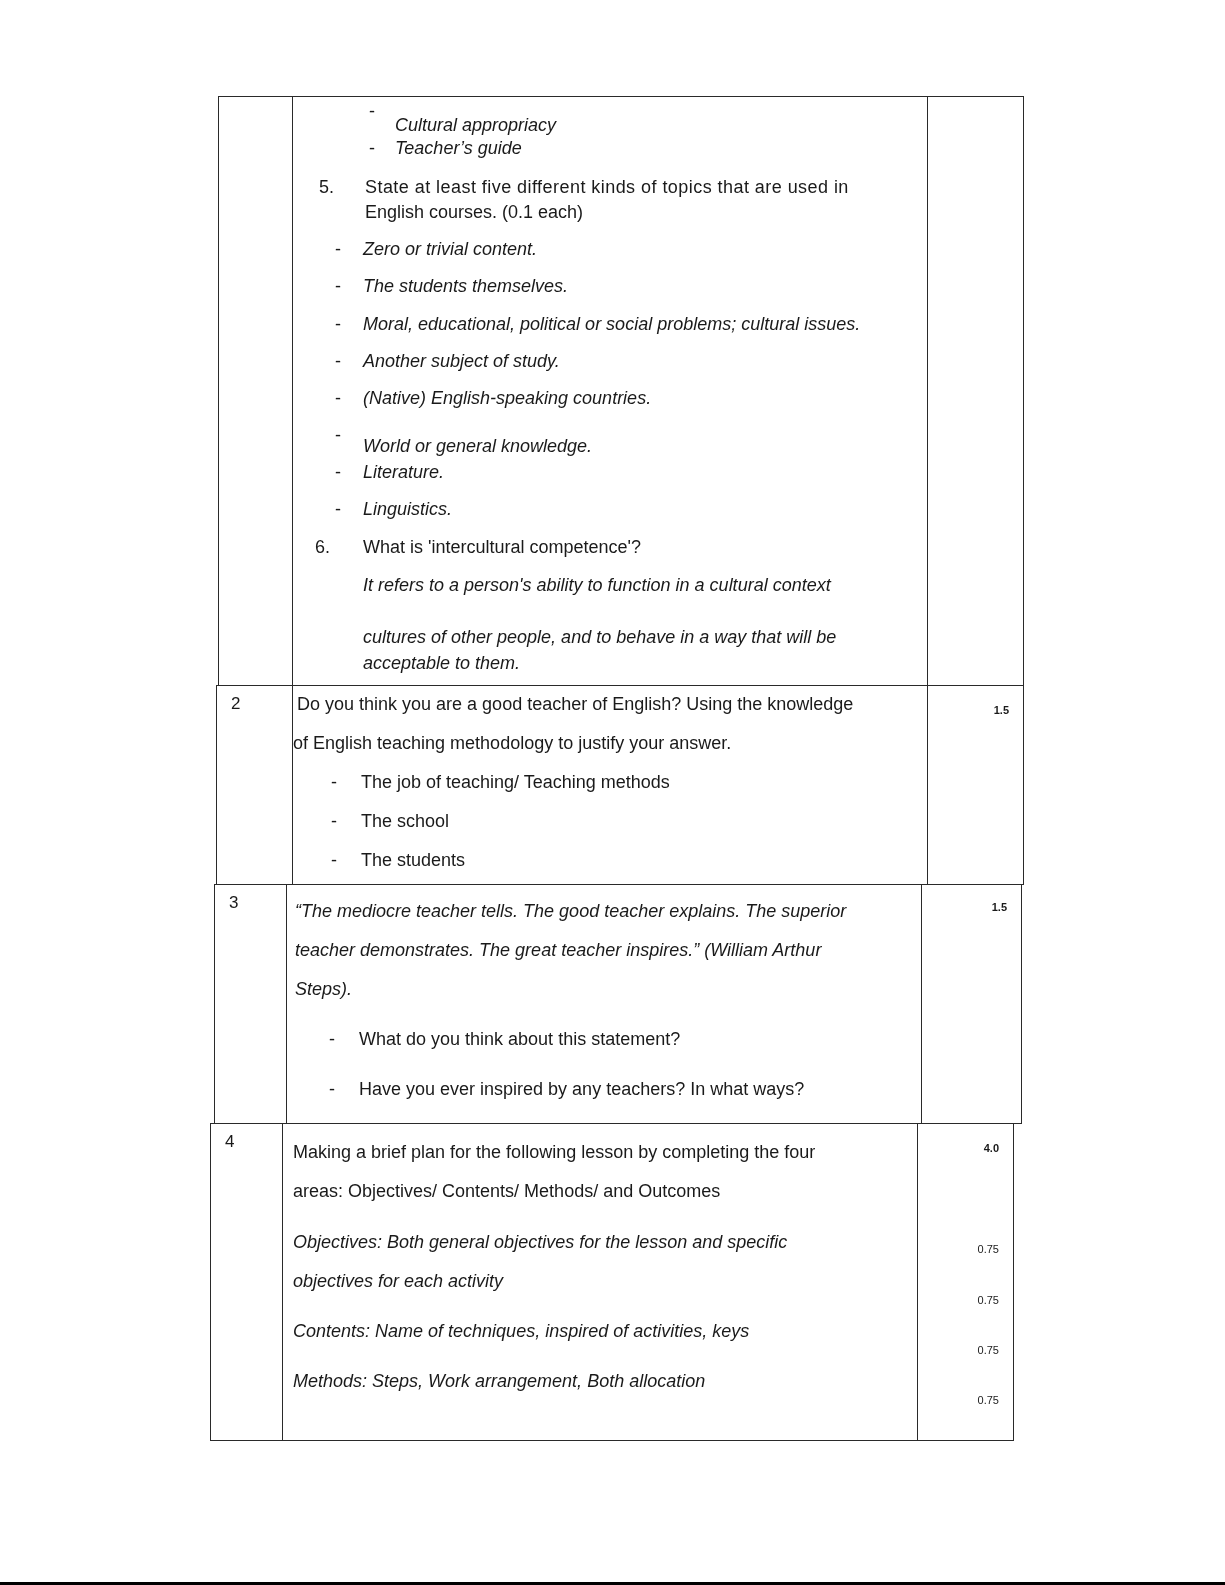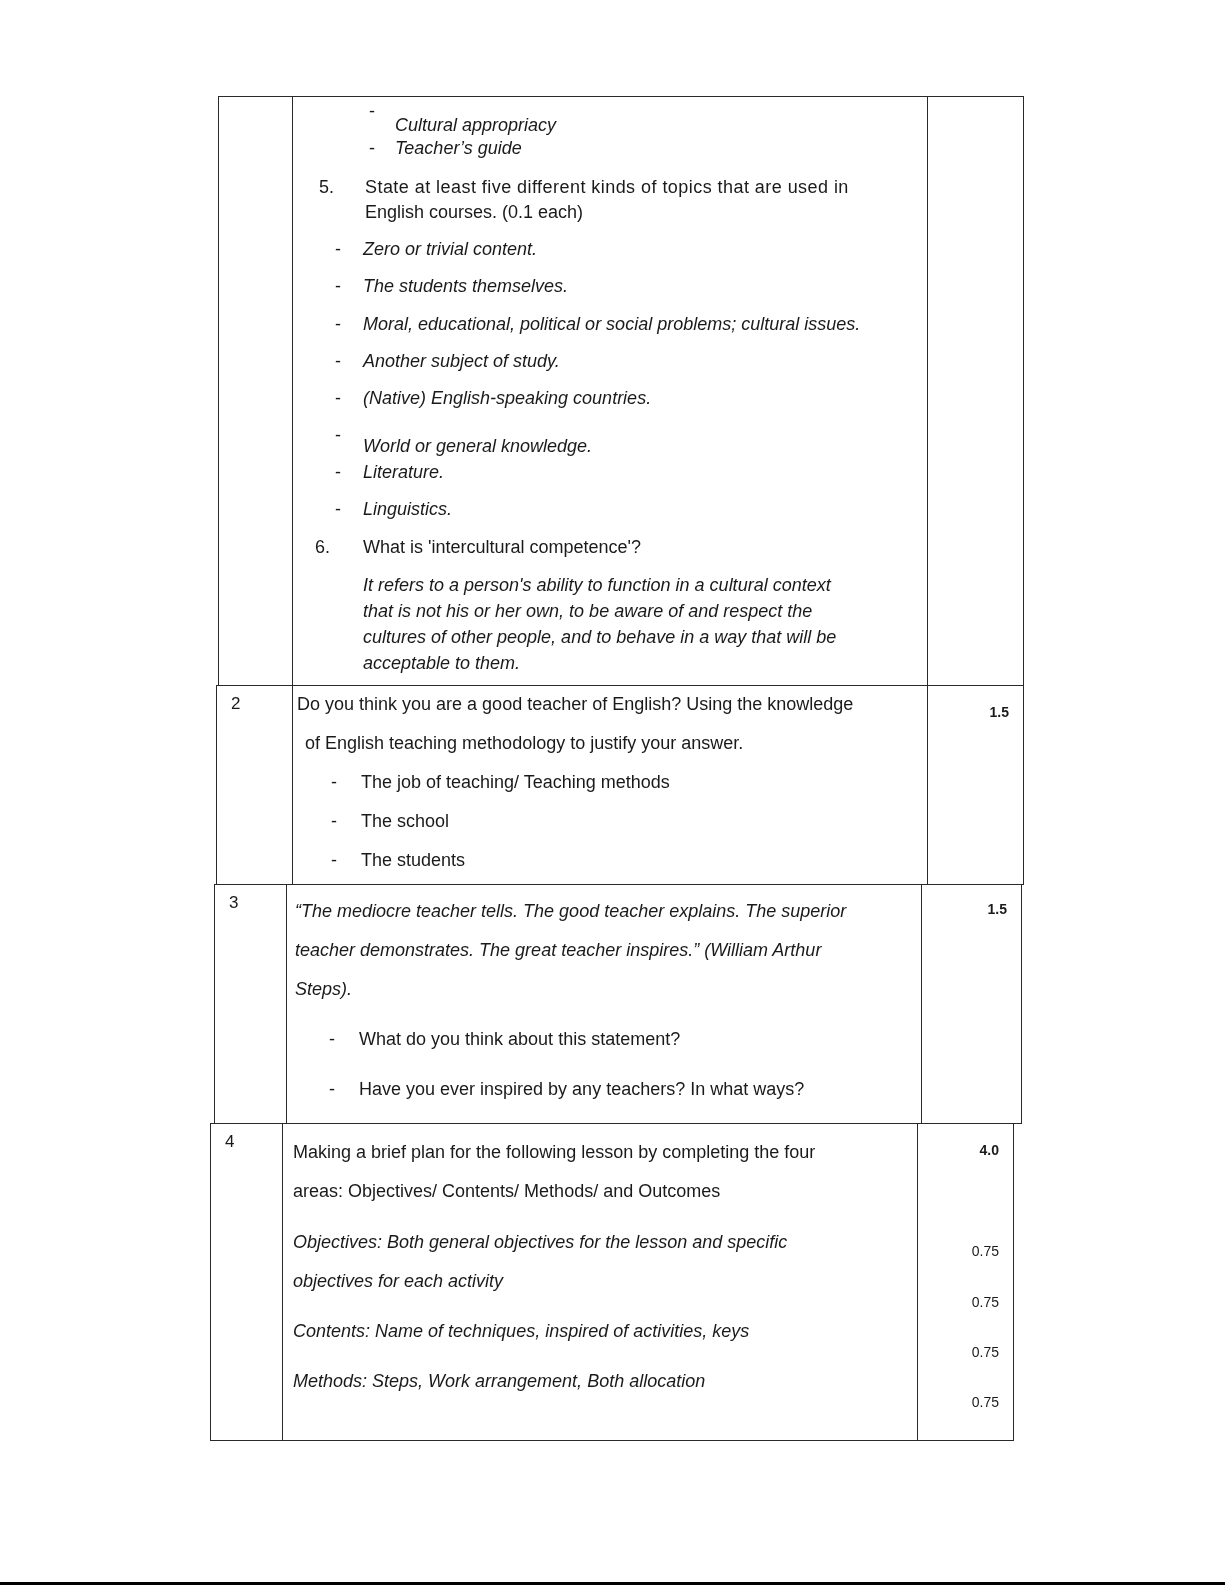--- a/index.html
+++ b/index.html
@@ -4,21 +4,21 @@
 <style>
   html, body { margin:0; padding:0; background:#ffffff; }
   body { width:1225px; height:1585px; position:relative; overflow:hidden;
          font-family:"Liberation Sans", sans-serif; color:#1a1a1a; }
   .page { position:absolute; left:0; top:0; width:1225px; height:1585px; background:#fff; }
   .bottom-rule { position:absolute; left:0; right:0; top:1582px; height:3px; background:#000; }
 
   .row { position:absolute; border:1px solid #2a2a2a; box-sizing:border-box; }
   .cell-num, .cell-q, .cell-score { position:absolute; top:0; bottom:0; box-sizing:border-box; }
   .cell-num { left:0; border-right:1px solid #2a2a2a; font-size:17px; padding:8px 0 0 14px; }
-  .cell-score { right:0; border-left:1px solid #2a2a2a; font-size:14px; text-align:right; padding-right:14px; }
+  .cell-score { right:0; border-left:1px solid #2a2a2a; font-size:11px; text-align:right; padding-right:14px; }
   .cell-q { font-size:18px; line-height:20px; }
   .it { font-style:italic; }
   .b { font-weight:bold; }
   .line { position:absolute; white-space:nowrap; }
   .dash { position:absolute; }
   .sc { position:absolute; right:14px; }
 </style>
 </head>
 <body>
 
@@ -49,32 +49,31 @@
       <span class="dash" style="left:42px; top:328px;">-</span>
       <span class="line it" style="left:70px; top:328px;margin-top:11px;">World or general knowledge.</span>
       <span class="dash" style="left:42px; top:365px;">-</span>
       <span class="line it" style="left:70px; top:365px;">Literature.</span>
       <span class="dash" style="left:42px; top:402px;">-</span>
       <span class="line it" style="left:70px; top:402px;">Linguistics.</span>
 
       <span class="line" style="left:22px; top:440px;">6.</span>
       <span class="line" style="left:70px; top:440px;">What is 'intercultural competence'?</span>
       <span class="line it" style="left:70px; top:478px;font-style:italic;">It refers to a person's ability to function in a cultural context</span>
-      <span class="line it" style="left:70px; top:504px;">that is not his or her own, to be aware of and respect the</span>
       <span class="line it" style="left:70px; top:530px;">cultures of other people, and to behave in a way that will be</span>
       <span class="line it" style="left:70px; top:556px;">acceptable to them.</span>
     </div>
     <div class="cell-score" style="width:96px;"><span></span></div>
   </div>
 
   <div class="row" style="left:216px; top:685px; width:808px; height:200px;">
     <div class="cell-num" style="width:76px;"><span>2</span></div>
     <div class="cell-q" style="left:76px; right:96px;">
       <span class="line" style="left:4px; top:8px;">Do you think you are a good teacher of English? Using the knowledge</span>
-      <span class="line" style="left:12px; top:47px;text-align:center;">of English teaching methodology to justify your answer.</span>
+      <span class="line" style="left:0; top:47px;text-align:center;">of English teaching methodology to justify your answer.</span>
       <span class="dash" style="left:38px; top:86px;">-</span>
       <span class="line" style="left:68px; top:86px;">The job of teaching/ Teaching methods</span>
       <span class="dash" style="left:38px; top:125px;">-</span>
       <span class="line" style="left:68px; top:125px;">The school</span>
       <span class="dash" style="left:38px; top:164px;">-</span>
       <span class="line" style="left:68px; top:164px;">The students</span>
     </div>
     <div class="cell-score b" style="width:96px; padding-top:18px;"><span>1.5</span></div>
   </div>
 

